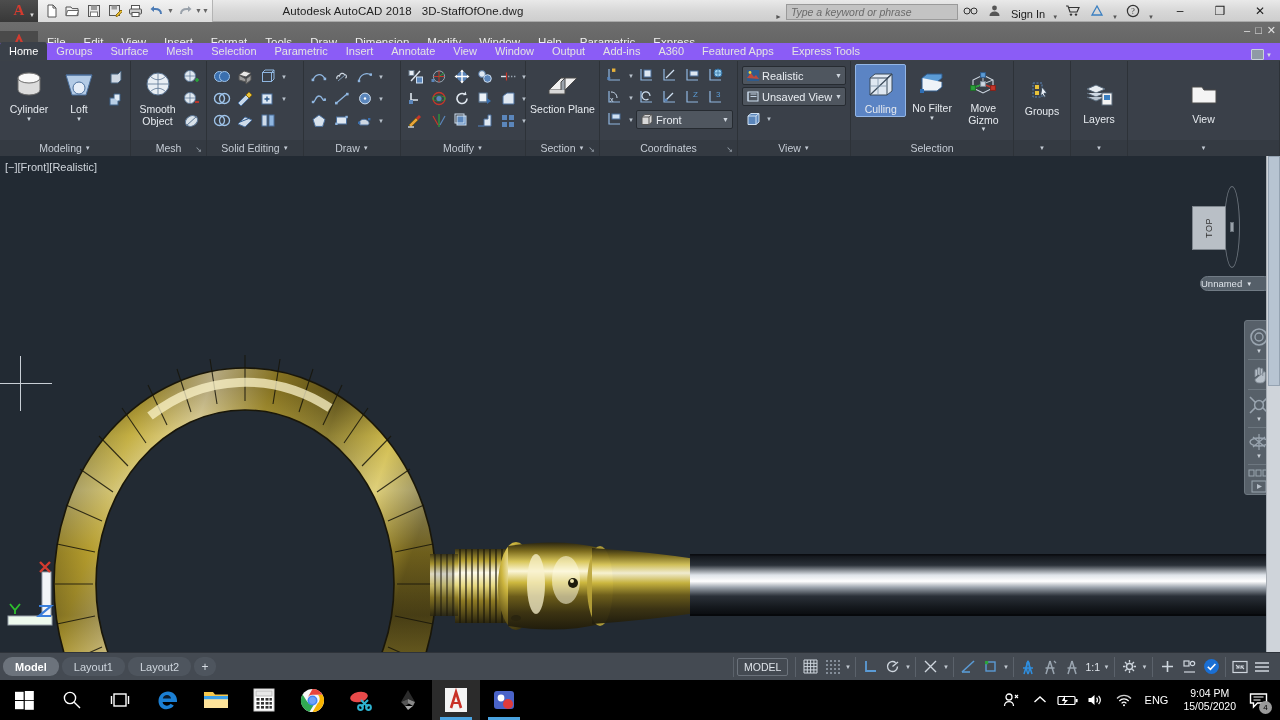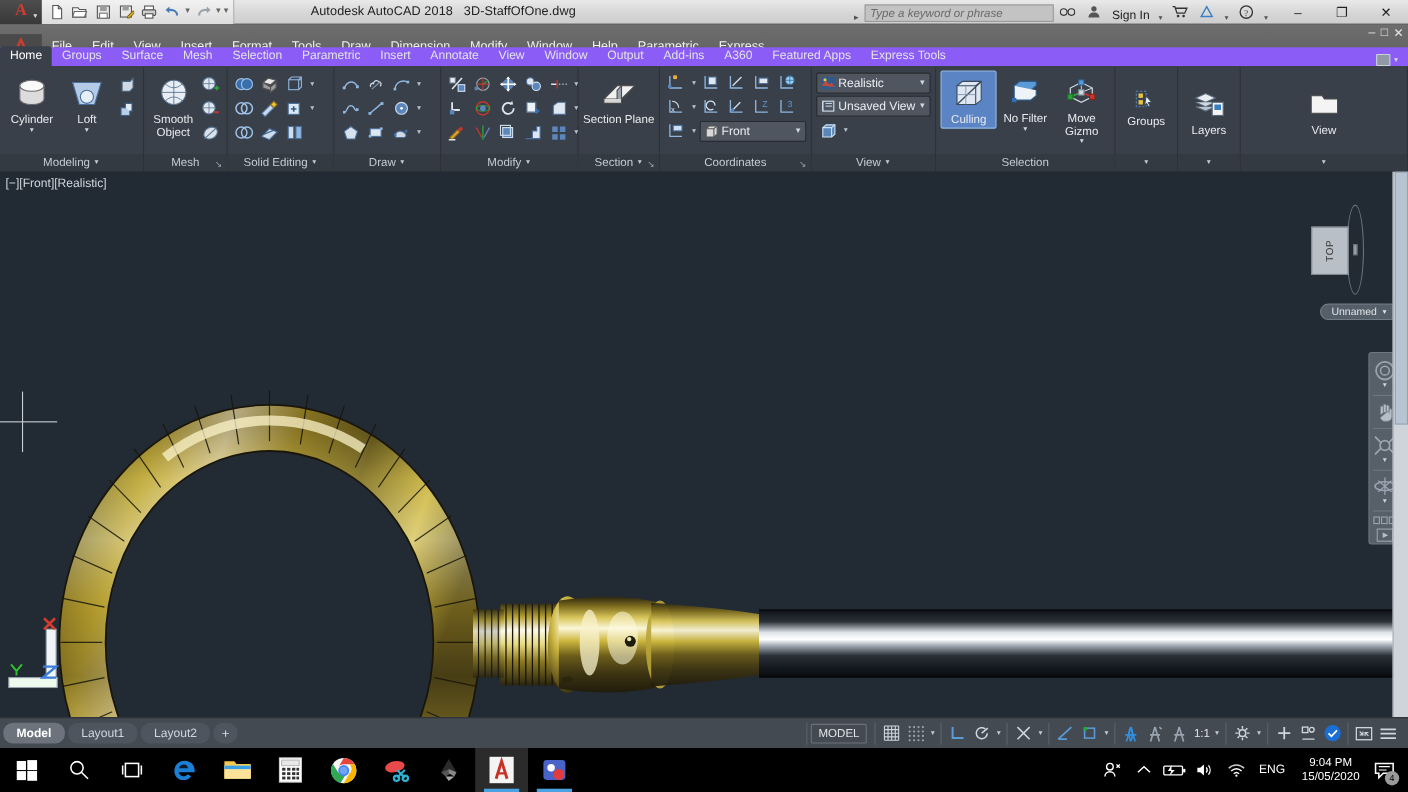--- a/index.html
+++ b/index.html
@@ -118,21 +118,21 @@
   .vc-face { position:absolute; left:4px; top:20px; width:34px; height:44px;
     background:#b9bfc6; border:1px solid #7f868e; display:flex; align-items:center;
     justify-content:center; }
   .vc-face span { font-size:9px; color:#333; transform:rotate(-90deg); letter-spacing:.5px; }
   .vc-ring { position:absolute; left:36px; top:0px; width:16px; height:82px;
     border:1px solid #6a727b; border-radius:50%/50%; }
   .vc-ring2 { position:absolute; left:42px; top:36px; width:4px; height:10px;
     background:#9aa2aa; border:1px solid #6a727b; }
   .wcs-combo { position:absolute; right:8px; top:120px; width:72px; height:15px;
     background:#555f69; border:1px solid #717b85; border-radius:8px; color:#dfe4ea;
-    font-size:9.5px; display:flex; align-items:center; justify-content:center; gap:4px; }
+    font-size:9.5px; display:flex; align-items:center; gap:4px; }
   .wcs-combo .cdd { font-size:6px; }
 
   
   .navbar { position:absolute; right:6px; top:164px; width:30px; height:175px;
     background:#576069; border:1px solid #6d7780; border-radius:3px;
     display:flex; flex-direction:column; align-items:center; padding-top:4px; gap:1px; }
   .nv { width:26px; display:flex; flex-direction:column; align-items:center; }
   .nv .g { height:24px; display:flex; align-items:center; justify-content:center; }
   .nv .c { font-size:6px; color:#cbd2d9; line-height:5px; margin-bottom:2px; }
   .nv-sep { width:22px; height:1px; background:#6d7780; margin:2px 0; }

